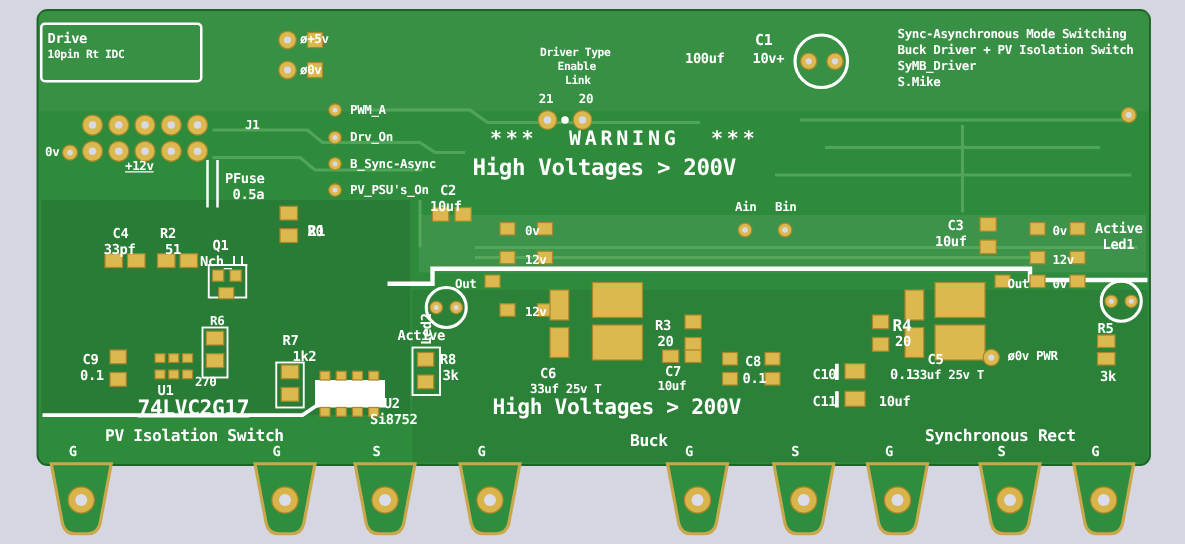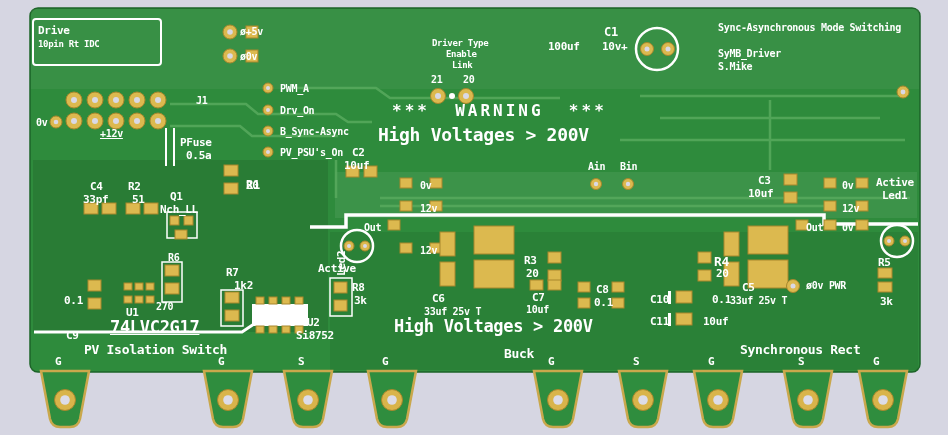--- a/index.html
+++ b/index.html
@@ -260,20 +260,21 @@
       <div class="silk" style="left: 446px; top: 50px; font-size: 9px;">Enable</div>
       <div class="silk" style="left: 452px; top: 61px; font-size: 9px;">Link</div>
       <div class="silk" style="left: 431px; top: 75px; font-size: 10px;">21</div>
       <div class="silk" style="left: 463px; top: 75px; font-size: 10px;">20</div>
       <div class="silk" style="left: 392px; top: 103px; font-size: 16px; letter-spacing: 3px;">***  WARNING  ***</div>
       <div class="silk" style="left: 378px; top: 126px; font-size: 18px;">High Voltages &gt; 200V</div>
       <div class="silk" style="left: 604px; top: 26px; font-size: 12px;">C1</div>
       <div class="silk" style="left: 548px; top: 41px; font-size: 11px;">100uf</div>
       <div class="silk" style="left: 602px; top: 41px; font-size: 11px;">10v+</div>
       <div class="silk" style="left: 718px; top: 23px; font-size: 10px;">Sync-Asynchronous Mode Switching</div>
+      <div class="silk" style="left: 718px; top: 36px; font-size: 10px;">Buck Driver + PV Isolation Switch</div>
       <div class="silk" style="left: 718px; top: 49px; font-size: 10px;">SyMB_Driver</div>
       <div class="silk" style="left: 718px; top: 62px; font-size: 10px;">S.Mike</div>
       <div class="silk" style="left: 588px; top: 162px; font-size: 10px;">Ain</div>
       <div class="silk" style="left: 620px; top: 162px; font-size: 10px;">Bin</div>
       <div class="silk" style="left: 758px; top: 175px; font-size: 11px;">C3</div>
       <div class="silk" style="left: 748px; top: 188px; font-size: 11px;">10uf</div>
       <div class="silk" style="left: 842px; top: 181px; font-size: 10px;">0v</div>
       <div class="silk" style="left: 842px; top: 204px; font-size: 10px;">12v</div>
       <div class="silk" style="left: 876px; top: 177px; font-size: 11px;">Active</div>
       <div class="silk" style="left: 882px; top: 190px; font-size: 11px;">Led1</div>
@@ -291,21 +292,21 @@
       <div class="silk" style="left: 90px; top: 181px; font-size: 11px;">C4</div>
       <div class="silk" style="left: 83px; top: 194px; font-size: 11px;">33pf</div>
       <div class="silk" style="left: 128px; top: 181px; font-size: 11px; text-align: right;">R2</div>
       <div class="silk" style="left: 132px; top: 194px; font-size: 11px;">51</div>
       <div class="silk" style="left: 170px; top: 191px; font-size: 11px;">Q1</div>
       <div class="silk" style="left: 160px; top: 204px; font-size: 11px;">Nch_LL</div>
       <div class="silk" style="left: 168px; top: 253px; font-size: 10px;">R6</div>
       <div class="silk" style="left: 156px; top: 302px; font-size: 10px;">270</div>
       <div class="silk" style="left: 226px; top: 267px; font-size: 11px;">R7</div>
       <div class="silk" style="left: 234px; top: 280px; font-size: 11px;">1k2</div>
-      <div class="silk" style="left: 66px; top: 282px; font-size: 11px; margin-top: 48px;">C9</div>
+      <div class="silk" style="left: 66px; top: 282px; font-size: 11px;">C9</div>
       <div class="silk" style="left: 64px; top: 295px; font-size: 11px;">0.1</div>
       <div class="silk" style="left: 126px; top: 307px; font-size: 11px;">U1</div>
       <div class="silk" style="left: 110px; top: 319px; font-size: 17px; text-decoration: underline;">74LVC2G17</div>
       <div class="silk" style="left: 307px; top: 317px; font-size: 11px;">U2</div>
       <div class="silk" style="left: 296px; top: 330px; font-size: 11px;">Si8752</div>
       <div class="silk" style="left: 352px; top: 282px; font-size: 11px;">R8</div>
       <div class="silk" style="left: 354px; top: 295px; font-size: 11px;">3k</div>
       <div class="silk" style="left: 84px; top: 343px; font-size: 13px;">PV Isolation Switch</div>
       <div class="silk" style="left: 432px; top: 293px; font-size: 11px;">C6</div>
       <div class="silk" style="left: 424px; top: 307px; font-size: 10px;">33uf 25v T</div>

